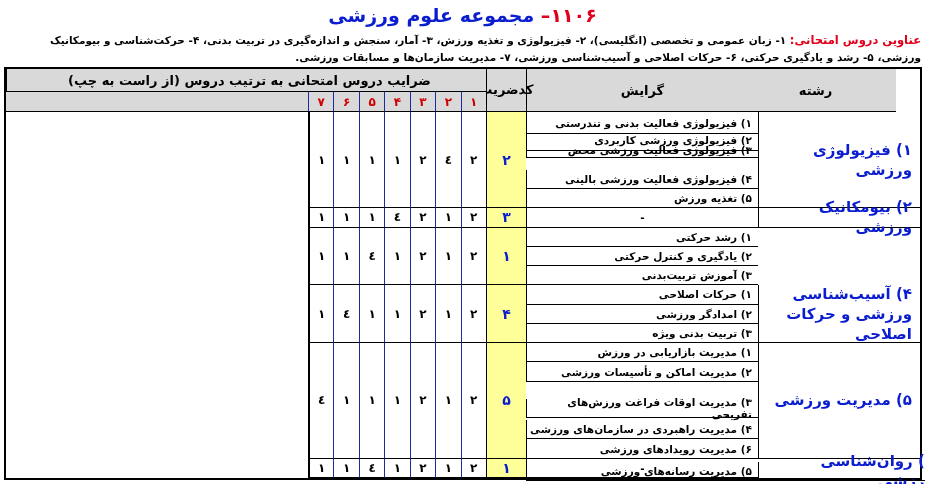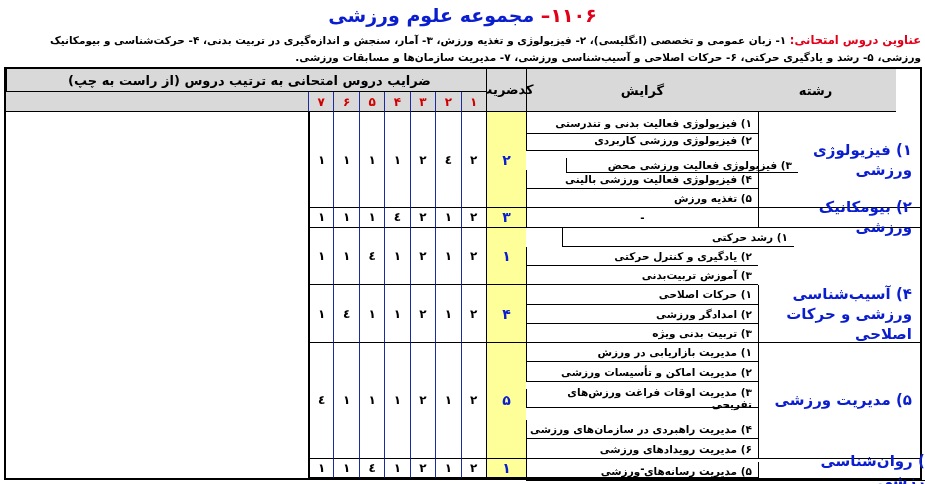--- a/index.html
+++ b/index.html
@@ -48,42 +48,42 @@
     <div class="cell hdr num-red bl bb blue-l" style="left: 454.571px; top: 23px; width: 25.4286px; height: 20px;">۱</div>
     <div class="cell hdr num-red bl bb blue-l" style="left: 429.143px; top: 23px; width: 25.4286px; height: 20px;">۲</div>
     <div class="cell hdr num-red bl bb blue-l" style="left: 403.714px; top: 23px; width: 25.4286px; height: 20px;">۳</div>
     <div class="cell hdr num-red bl bb blue-l" style="left: 378.286px; top: 23px; width: 25.4286px; height: 20px;">۴</div>
     <div class="cell hdr num-red bl bb blue-l" style="left: 352.857px; top: 23px; width: 25.4286px; height: 20px;">۵</div>
     <div class="cell hdr num-red bl bb blue-l" style="left: 327.429px; top: 23px; width: 25.4286px; height: 20px;">۶</div>
     <div class="cell hdr num-red bl bb blue-l" style="left: 302px; top: 23px; width: 25.4286px; height: 20px;">۷</div>
     <div class="cell field bl bb" style="left: 752px; top: 43px; width: 162px; height: 96.3158px;">۱) فیزیولوژی ورزشی</div>
     <div class="cell spec bl bb" style="left: 520px; top: 43px; width: 232px; height: 22px;">۱) فیزیولوژی فعالیت بدنی و تندرستی</div>
     <div class="cell spec bl bb" style="left: 520px; top: 62.2632px; width: 232px; height: 19.2632px;">۲) فیزیولوژی ورزشی کاربردی</div>
-    <div class="cell spec bl bb" style="left: 520px; top: 89px; width: 232px; height: 15px; margin-left: 40px;">۳) فیزیولوژی فعالیت ورزشی محض</div>
+    <div class="cell spec bl bb" style="left: 520px; top: 74px; width: 232px; height: 15px;">۳) فیزیولوژی فعالیت ورزشی محض</div>
     <div class="cell spec bl bb" style="left: 520px; top: 100.789px; width: 232px; height: 19.2632px;">۴) فیزیولوژی فعالیت ورزشی بالینی</div>
     <div class="cell spec bl bb" style="left: 520px; top: 120.053px; width: 232px; height: 19.2632px;">۵) تغذیه ورزش</div>
     <div class="cell code-cell bl bb" style="left: 480px; top: 43px; width: 40px; height: 96.3158px;">۲</div>
     <div class="cell coef bb" style="left: 454.571px; top: 43px; width: 25.4286px; height: 96.3158px; border-left: 1px solid rgb(26, 44, 160);">۲</div>
     <div class="cell coef bb" style="left: 429.143px; top: 43px; width: 25.4286px; height: 96.3158px; border-left: 1px solid rgb(26, 44, 160);">٤</div>
     <div class="cell coef bb" style="left: 403.714px; top: 43px; width: 25.4286px; height: 96.3158px; border-left: 1px solid rgb(26, 44, 160);">۲</div>
     <div class="cell coef bb" style="left: 378.286px; top: 43px; width: 25.4286px; height: 96.3158px; border-left: 1px solid rgb(26, 44, 160);">۱</div>
     <div class="cell coef bb" style="left: 352.857px; top: 43px; width: 25.4286px; height: 96.3158px; border-left: 1px solid rgb(26, 44, 160);">۱</div>
     <div class="cell coef bb" style="left: 327.429px; top: 43px; width: 25.4286px; height: 96.3158px; border-left: 1px solid rgb(26, 44, 160);">۱</div>
     <div class="cell coef bb" style="left: 302px; top: 43px; width: 25.4286px; height: 96.3158px; border-left: 2px solid rgb(0, 0, 0);">۱</div>
     <div class="cell field bl bb" style="left: 752px; top: 139.316px; width: 162px; height: 19.2632px;">۲) بیومکانیک ورزشی</div>
     <div class="cell spec bl bb" style="left: 520px; top: 139.316px; width: 232px; height: 19.2632px; justify-content: center; padding-right: 0px;">-</div>
     <div class="cell code-cell bl bb" style="left: 480px; top: 139.316px; width: 40px; height: 19.2632px;">۳</div>
     <div class="cell coef bb" style="left: 454.571px; top: 139.316px; width: 25.4286px; height: 19.2632px; border-left: 1px solid rgb(26, 44, 160);">۲</div>
     <div class="cell coef bb" style="left: 429.143px; top: 139.316px; width: 25.4286px; height: 19.2632px; border-left: 1px solid rgb(26, 44, 160);">۱</div>
     <div class="cell coef bb" style="left: 403.714px; top: 139.316px; width: 25.4286px; height: 19.2632px; border-left: 1px solid rgb(26, 44, 160);">۲</div>
     <div class="cell coef bb" style="left: 378.286px; top: 139.316px; width: 25.4286px; height: 19.2632px; border-left: 1px solid rgb(26, 44, 160);">٤</div>
     <div class="cell coef bb" style="left: 352.857px; top: 139.316px; width: 25.4286px; height: 19.2632px; border-left: 1px solid rgb(26, 44, 160);">۱</div>
     <div class="cell coef bb" style="left: 327.429px; top: 139.316px; width: 25.4286px; height: 19.2632px; border-left: 1px solid rgb(26, 44, 160);">۱</div>
     <div class="cell coef bb" style="left: 302px; top: 139.316px; width: 25.4286px; height: 19.2632px; border-left: 2px solid rgb(0, 0, 0);">۱</div>
-    <div class="cell spec bl bb" style="left: 520px; top: 158.579px; width: 232px; height: 19.2632px; margin-left: 36px;">۱) رشد حرکتی</div>
+    <div class="cell spec bl bb" style="left: 520px; top: 158.579px; width: 232px; height: 19.2632px;">۱) رشد حرکتی</div>
     <div class="cell spec bl bb" style="left: 520px; top: 177.842px; width: 232px; height: 19.2632px;">۲) یادگیری و کنترل حرکتی</div>
     <div class="cell spec bl bb" style="left: 520px; top: 197.105px; width: 232px; height: 19.2632px;">۳) آموزش تربیت‌بدنی</div>
     <div class="cell code-cell bl bb" style="left: 480px; top: 158.579px; width: 40px; height: 57.7895px;">۱</div>
     <div class="cell coef bb" style="left: 454.571px; top: 158.579px; width: 25.4286px; height: 57.7895px; border-left: 1px solid rgb(26, 44, 160);">۲</div>
     <div class="cell coef bb" style="left: 429.143px; top: 158.579px; width: 25.4286px; height: 57.7895px; border-left: 1px solid rgb(26, 44, 160);">۱</div>
     <div class="cell coef bb" style="left: 403.714px; top: 158.579px; width: 25.4286px; height: 57.7895px; border-left: 1px solid rgb(26, 44, 160);">۲</div>
     <div class="cell coef bb" style="left: 378.286px; top: 158.579px; width: 25.4286px; height: 57.7895px; border-left: 1px solid rgb(26, 44, 160);">۱</div>
     <div class="cell coef bb" style="left: 352.857px; top: 158.579px; width: 25.4286px; height: 57.7895px; border-left: 1px solid rgb(26, 44, 160);">٤</div>
     <div class="cell coef bb" style="left: 327.429px; top: 158.579px; width: 25.4286px; height: 57.7895px; border-left: 1px solid rgb(26, 44, 160);">۱</div>
     <div class="cell coef bb" style="left: 302px; top: 158.579px; width: 25.4286px; height: 57.7895px; border-left: 2px solid rgb(0, 0, 0);">۱</div>
@@ -95,21 +95,21 @@
     <div class="cell coef bb" style="left: 454.571px; top: 216.368px; width: 25.4286px; height: 57.7895px; border-left: 1px solid rgb(26, 44, 160);">۲</div>
     <div class="cell coef bb" style="left: 429.143px; top: 216.368px; width: 25.4286px; height: 57.7895px; border-left: 1px solid rgb(26, 44, 160);">۱</div>
     <div class="cell coef bb" style="left: 403.714px; top: 216.368px; width: 25.4286px; height: 57.7895px; border-left: 1px solid rgb(26, 44, 160);">۲</div>
     <div class="cell coef bb" style="left: 378.286px; top: 216.368px; width: 25.4286px; height: 57.7895px; border-left: 1px solid rgb(26, 44, 160);">۱</div>
     <div class="cell coef bb" style="left: 352.857px; top: 216.368px; width: 25.4286px; height: 57.7895px; border-left: 1px solid rgb(26, 44, 160);">۱</div>
     <div class="cell coef bb" style="left: 327.429px; top: 216.368px; width: 25.4286px; height: 57.7895px; border-left: 1px solid rgb(26, 44, 160);">٤</div>
     <div class="cell coef bb" style="left: 302px; top: 216.368px; width: 25.4286px; height: 57.7895px; border-left: 2px solid rgb(0, 0, 0);">۱</div>
     <div class="cell field bl bb" style="left: 752px; top: 274.158px; width: 162px; height: 115.579px;">۵) مدیریت ورزشی</div>
     <div class="cell spec bl bb" style="left: 520px; top: 274.158px; width: 232px; height: 19.2632px;">۱) مدیریت بازاریابی در ورزش</div>
     <div class="cell spec bl bb" style="left: 520px; top: 293.421px; width: 232px; height: 19.2632px;">۲) مدیریت اماکن و تأسیسات ورزشی</div>
-    <div class="cell spec bl bb" style="left: 520px; top: 320px; width: 232px; height: 19.2632px;">۳) مدیریت اوقات فراغت ورزش‌های تفریحی</div>
+    <div class="cell spec bl bb" style="left: 520px; top: 330px; width: 232px; height: 19.2632px;">۳) مدیریت اوقات فراغت ورزش‌های تفریحی</div>
     <div class="cell spec bl bb" style="left: 520px; top: 351px; width: 232px; height: 19.2632px; text-align: right;">۴) مدیریت راهبردی در سازمان‌های ورزشی</div>
     <div class="cell spec bl bb" style="left: 520px; top: 349px; width: 232px; height: 19.2632px; margin-top: 44px;">۵) مدیریت رسانه‌های ورزشی</div>
     <div class="cell spec bl bb" style="left: 520px; top: 370.474px; width: 232px; height: 19.2632px;">۶) مدیریت رویدادهای ورزشی</div>
     <div class="cell code-cell bl bb" style="left: 480px; top: 274.158px; width: 40px; height: 115.579px;">۵</div>
     <div class="cell coef bb" style="left: 454.571px; top: 274.158px; width: 25.4286px; height: 115.579px; border-left: 1px solid rgb(26, 44, 160);">۲</div>
     <div class="cell coef bb" style="left: 429.143px; top: 274.158px; width: 25.4286px; height: 115.579px; border-left: 1px solid rgb(26, 44, 160);">۱</div>
     <div class="cell coef bb" style="left: 403.714px; top: 274.158px; width: 25.4286px; height: 115.579px; border-left: 1px solid rgb(26, 44, 160);">۲</div>
     <div class="cell coef bb" style="left: 378.286px; top: 274.158px; width: 25.4286px; height: 115.579px; border-left: 1px solid rgb(26, 44, 160);">۱</div>
     <div class="cell coef bb" style="left: 352.857px; top: 274.158px; width: 25.4286px; height: 115.579px; border-left: 1px solid rgb(26, 44, 160);">۱</div>
     <div class="cell coef bb" style="left: 327.429px; top: 274.158px; width: 25.4286px; height: 115.579px; border-left: 1px solid rgb(26, 44, 160);">۱</div>

